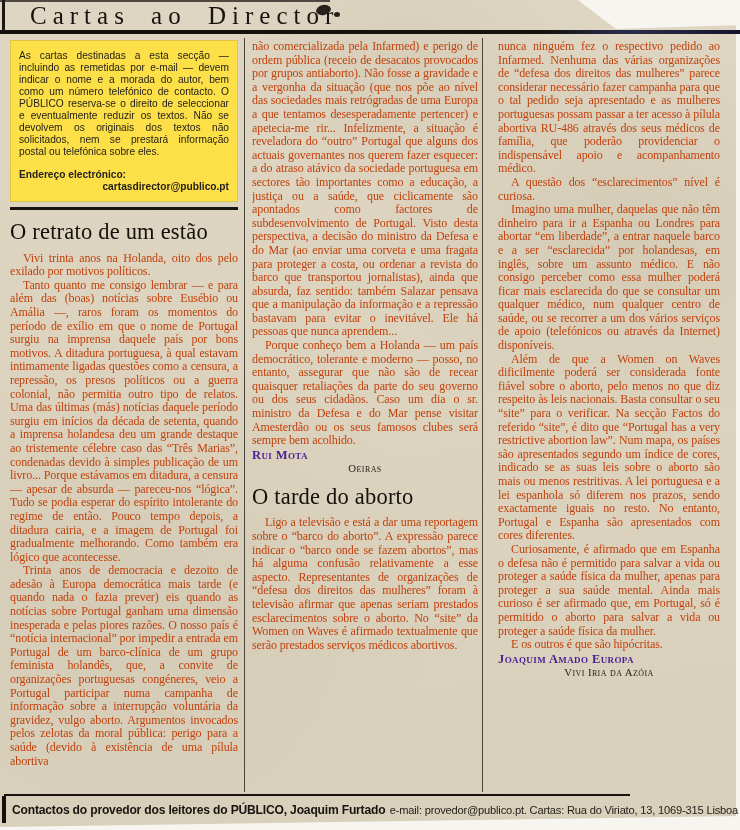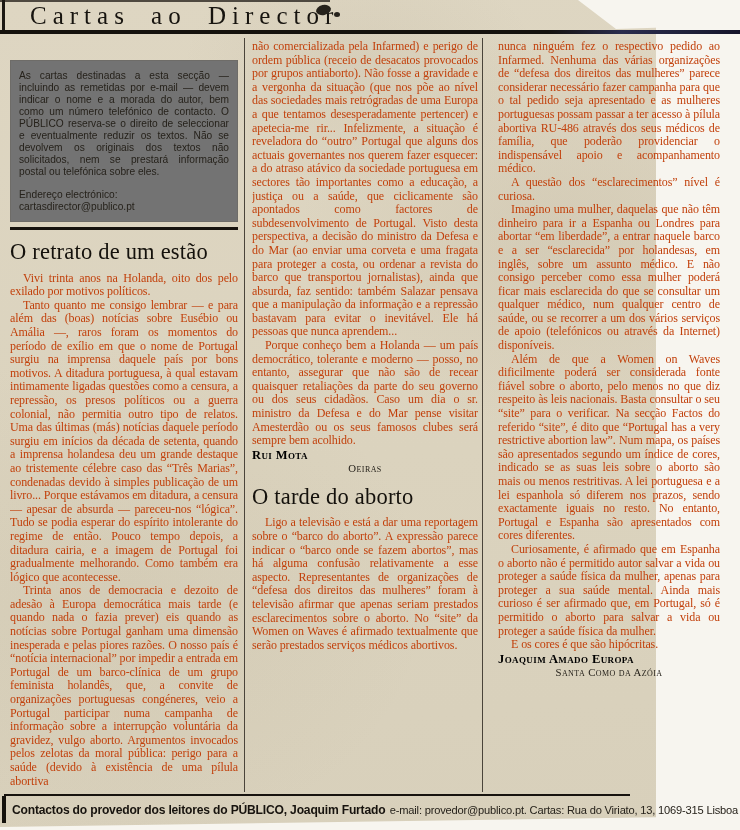--- a/index.html
+++ b/index.html
@@ -1,17 +1,17 @@
 <!DOCTYPE html>
 <html lang="pt"><head>
 <meta charset="utf-8">
 <style>
   html,body{margin:0;padding:0;}
   body{background:#f7f5ef;width:740px;height:830px;overflow:hidden;}
-  .stage{position:relative;width:656px;height:830px;font-family:"Liberation Serif",serif;color:#221e18;}
+  .stage{position:relative;width:736px;height:830px;font-family:"Liberation Serif",serif;color:#221e18;}
 
   
   .paper{
     position:absolute;inset:0;
     background:
       radial-gradient(ellipse 420px 320px at 85% 28%, rgba(139,124,94,0.10), transparent 62%),
       radial-gradient(ellipse 520px 420px at 18% 72%, rgba(150,138,108,0.09), transparent 60%),
       radial-gradient(ellipse 300px 200px at 55% 8%, rgba(120,108,80,0.07), transparent 60%),
       linear-gradient(176deg,#ded6c2 0%,#dbd3be 55%,#d8d0bb 100%);
     clip-path:polygon(0 0, 578px 0, 616px 29px, 740px 25px, 740px 816px, 0 827px);
@@ -35,44 +35,44 @@
   
   .col{position:absolute;top:40px;height:752px;overflow:hidden;text-align:justify;}
   .col1{left:10px;width:228px;}
   .col2{left:252px;width:226px;}
   .col3{left:498px;width:222px;}
   .col-divider{position:absolute;top:38px;height:754px;width:1px;background:#4a443a;}
   .div1{left:244px;}
   .div2{left:482px;}
 
   .notice-box{
-    background:#737373;
+    background:#fde047;
     box-shadow:inset 0 0 0 1px rgba(90,80,58,0.18);
     padding:10px 9px 9px 9px;
     font-family:"Liberation Sans",sans-serif;
     font-size:10.2px;line-height:12px;
-    color:#26221b;text-align:justify;margin-top:20px;
+    color:#26221b;text-align:justify;
   }
-  .notice-email{margin-top:11px;font-weight:normal;text-align:left;}
+  .notice-email{margin-top:11px;font-weight:bold;text-align:left;}
   .notice-email .em-label{display:block;}
-  .notice-email .em-addr{display:block;}
+  .notice-email .em-addr{display:block;text-align:right;}
   .notice-rule{height:3px;background:#17130e;margin-top:5px;}
 
   .article-title{
     font-size:22.5px;font-weight:normal;letter-spacing:0.2px;
     margin:10px 0 8px 0;line-height:1.05;text-align:left;color:#14110c;
   }
   .para{
     margin:0;font-size:12px;line-height:13.6px;letter-spacing:-0.1px;
     text-indent:13px;color:#c2410c;
   }
   .para.cont{text-indent:0;}
   .sig-name{
     font-variant:small-caps;font-weight:bold;font-size:12.5px;line-height:13.5px;
-    letter-spacing:0.4px;text-align:left;color:#000000;margin-top:1px;
+    letter-spacing:0.4px;text-align:left;color:#4c1d95;margin-top:1px;
   }
   .sig-place{
     font-variant:small-caps;font-size:10.8px;line-height:12.5px;
     letter-spacing:0.4px;text-align:center;color:#26221b;
   }
 
   
   .footer-rule{position:absolute;left:4px;top:794px;width:626px;height:2px;background:#17130e;}
   .footer-tick{position:absolute;left:2px;top:796px;width:4px;height:27px;background:#14110c;}
   .footer-bar{
@@ -128,24 +128,24 @@
   </div>
 
   <div class="col-divider div2"></div>
 
   <div class="col col3">
     <div>
         <p class="para cont">nunca ninguém fez o respectivo pedido ao Infarmed. Nenhuma das várias organizações de “defesa dos direitos das mulheres” parece considerar necessário fazer campanha para que o tal pedido seja apresentado e as mulheres portuguesas possam passar a ter acesso à pílula abortiva RU-486 através dos seus médicos de família, que poderão providenciar o indispensável apoio e acompanhamento médico.</p>
         <p class="para">A questão dos “esclarecimentos” nível é curiosa.</p>
         <p class="para">Imagino uma mulher, daquelas que não têm dinheiro para ir a Espanha ou Londres para abortar “em liberdade”, a entrar naquele barco e a ser “esclarecida” por holandesas, em inglês, sobre um assunto médico. E não consigo perceber como essa mulher poderá ficar mais esclarecida do que se consultar um qualquer médico, num qualquer centro de saúde, ou se recorrer a um dos vários serviços de apoio (telefónicos ou através da Internet) disponíveis.</p>
         <p class="para">Além de que a Women on Waves dificilmente poderá ser considerada fonte fiável sobre o aborto, pelo menos no que diz respeito às leis nacionais. Basta consultar o seu “site” para o verificar. Na secção Factos do referido “site”, é dito que “Portugal has a very restrictive abortion law”. Num mapa, os países são apresentados segundo um índice de cores, indicado se as suas leis sobre o aborto são mais ou menos restritivas. A lei portuguesa e a lei espanhola só diferem nos prazos, sendo exactamente iguais no resto. No entanto, Portugal e Espanha são apresentados com cores diferentes.</p>
-        <p class="para">Curiosamente, é afirmado que em Espanha o aborto não é permitido autor salvar a vida ou proteger a saúde física da mulher, apenas para proteger a sua saúde mental. Ainda mais curioso é ser afirmado que, em Portugal, só é permitido o aborto para salvar a vida ou proteger a saúde física da mulher.</p>
-        <p class="para">E os cores é que são hipócritas.</p>
+        <p class="para">Curiosamente, é afirmado que em Espanha o defesa não é permitido para salvar a vida ou proteger a saúde física da mulher, apenas para proteger a sua saúde mental. Ainda mais curioso é ser afirmado que, em Portugal, só é permitido o aborto para salvar a vida ou proteger a saúde física da mulher.</p>
+        <p class="para">E os outros é que são hipócritas.</p>
         <div class="sig-name">Joaquim Amado Europa</div>
-        <div class="sig-place">Santa Como da Azóia</div>
+        <div class="sig-place">Vivi Iria da Azóia</div>
       </div>
   </div>
 
   <div class="footer-rule"></div>
   <div class="footer-tick"></div>
   <div class="footer-bar">
     <span class="footer-label">Contactos do provedor dos leitores do PÚBLICO, Joaquim Furtado</span>
     <span class="footer-contact"> <span>e-mail: provedor@publico.pt. Cartas: Rua do Viriato, 13, 1069-315 Lisboa</span></span>
   </div>
 </div>

